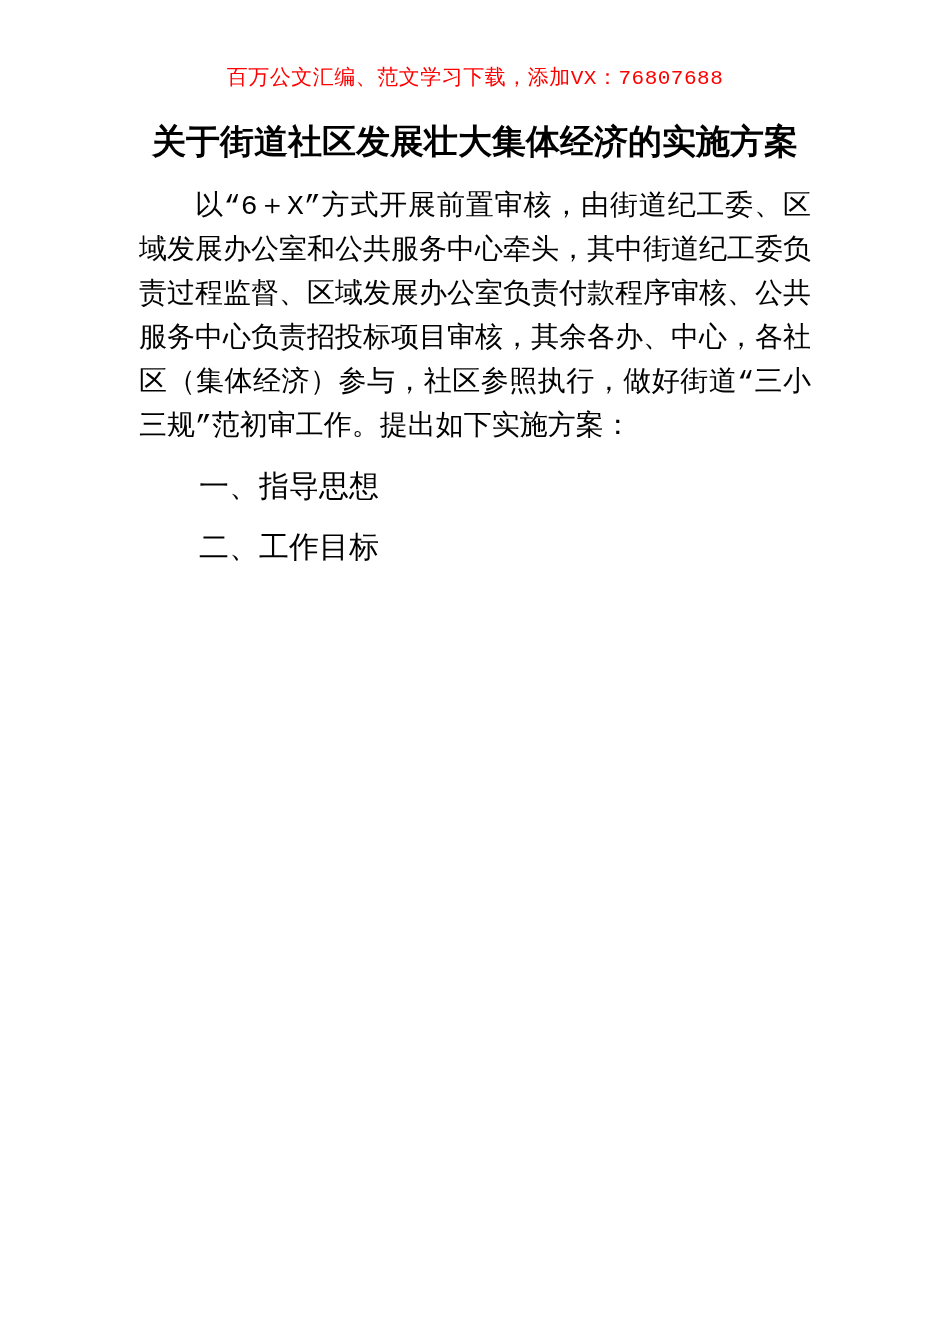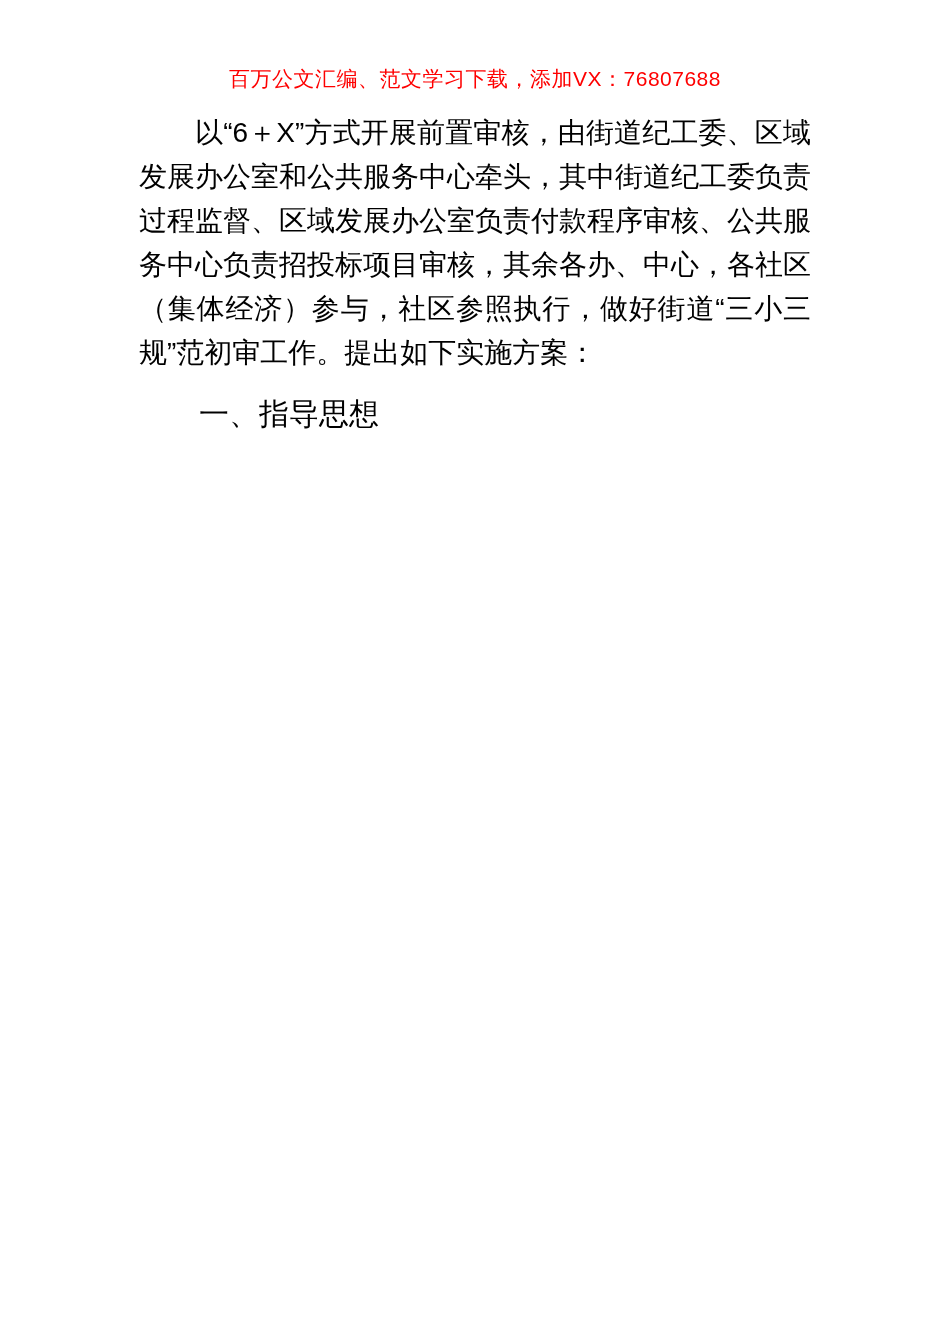--- a/index.html
+++ b/index.html
@@ -1,15 +1,15 @@
 <!DOCTYPE html>
 <html lang="zh"><head>
 <meta charset="utf-8">
 <style>
-  * { margin: 0; padding: 0; box-sizing: border-box; }
+  * { margin: 0; padding: 0; box-sizing: border-box; font-family: Liberation Mono, monospace; }
   html, body { background: #ffffff; }
   .page {
     position: relative;
     width: 950px;
     height: 1344px;
     background: #ffffff;
     margin: 0 auto;
     padding: 64px 139px 0 139px;
     font-family: "Liberation Sans", "DejaVu Sans", sans-serif;
     color: #000000;
@@ -46,21 +46,23 @@
     text-indent: 2em;
   }
 </style>
 </head>
 <body>
 
 <div class="page">
 
   <div class="notice">百万公文汇编、范文学习下载，添加VX：76807688</div>
 
+  <h1 class="doc-title">关于街道社区发展壮大集体经济的实施方案</h1>
 
 
   <p class="para">以“6＋X”方式开展前置审核，由街道纪工委、区域发展办公室和公共服务中心牵头，其中街道纪工委负责过程监督、区域发展办公室负责付款程序审核、公共服务中心负责招投标项目审核，其余各办、中心，各社区（集体经济）参与，社区参照执行，做好街道“三小三规”范初审工作。提出如下实施方案：</p>
 
   <p class="section-heading">一、指导思想</p>
 
 
+  <p class="section-heading">二、工作目标</p>
 
 </div>
 
 </body></html>

